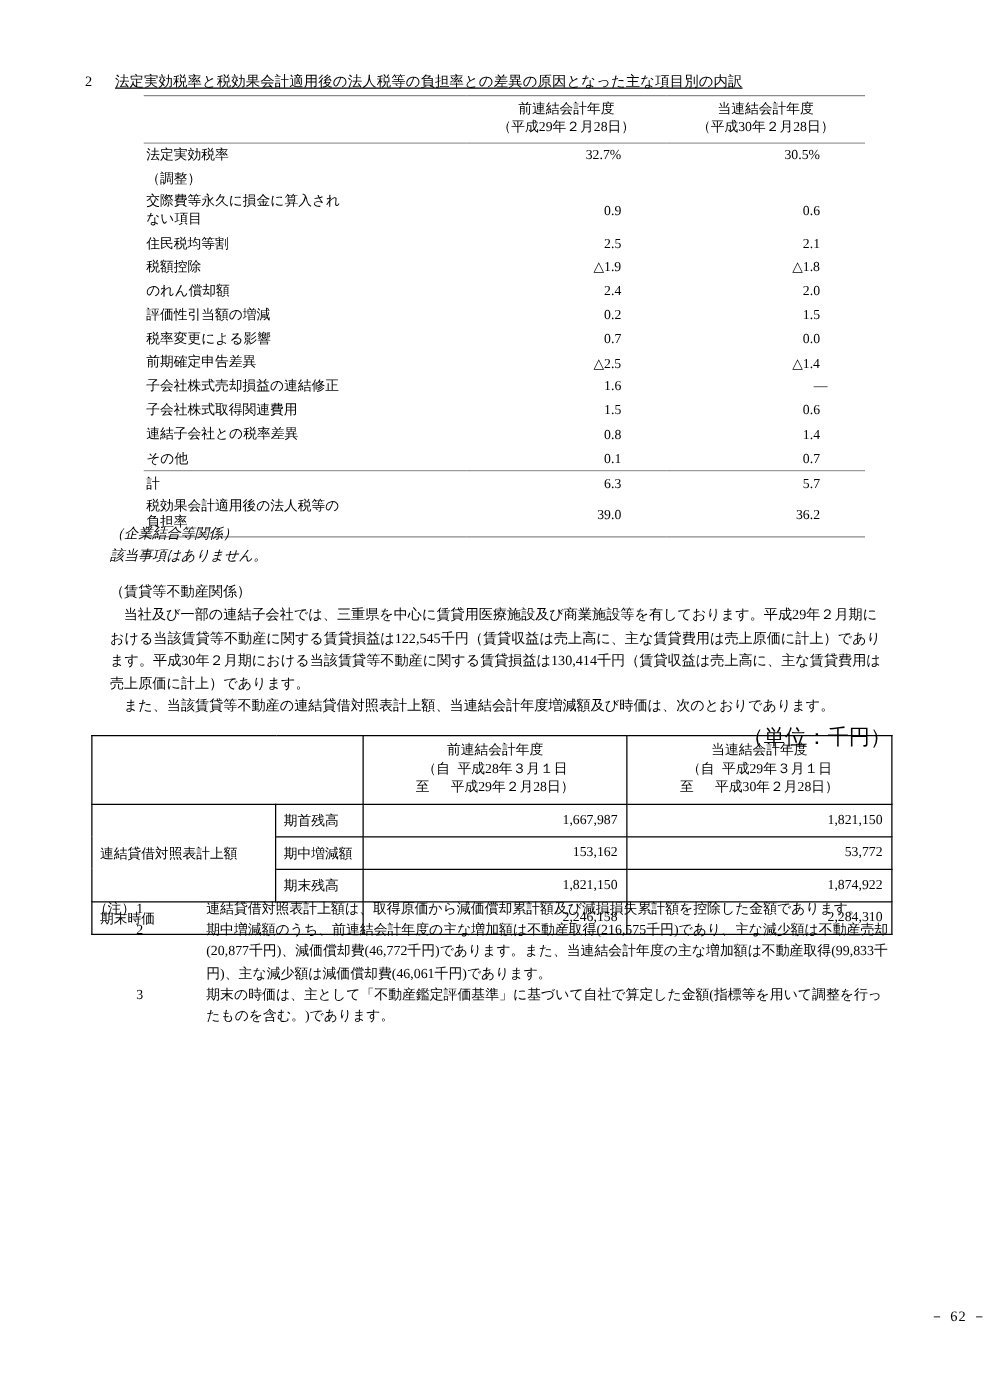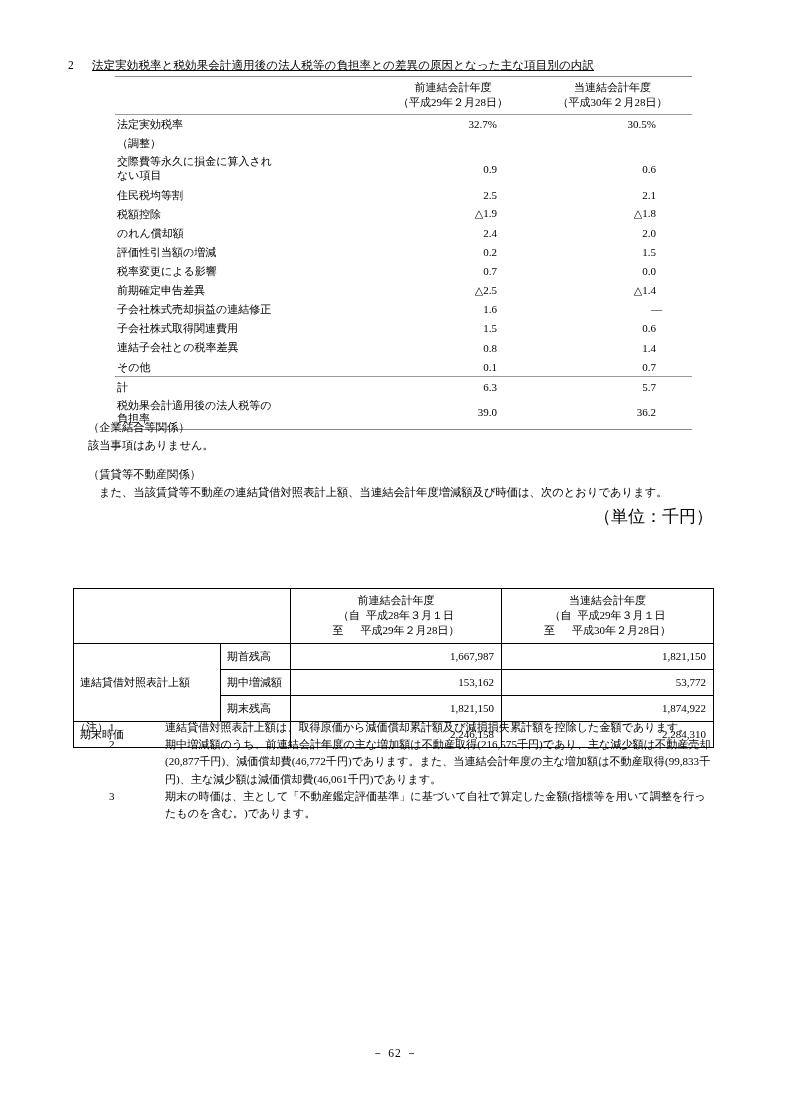--- a/index.html
+++ b/index.html
@@ -175,21 +175,21 @@
     flex: 1 1 auto;
     margin-left: 32px;
   }
 
   
   .pagenum {
     position: absolute;
     left: 0;
     top: 1046px;
     width: 790px;
-    text-align: center;
+    text-align: right;
     font-size: 11.5px;
     letter-spacing: 1px;
   }
 </style>
 </head>
 <body>
 
 <div id="page">
 
   <div class="sec-head">
@@ -321,27 +321,28 @@
               <div>税効果会計適用後の法人税等の</div>
               <div>負担率</div>
             </td>
             <td class="val rule-bot">39.0</td>
             <td class="val rule-bot">36.2</td>
           </tr>
         </tbody>
     </table>
   </div>
 
-  <div class="para-block" style="top:418px;">
+  <div class="para-block" style="top:418px;font-style:italic;">
     <p>（企業結合等関係）</p>
     <p>該当事項はありません。</p>
   </div>
 
   <div class="para-block" style="top:465px;font-family:Liberation Serif, serif;">
     <p>（賃貸等不動産関係）</p>
+    <p class="indent">当社及び一部の連結子会社では、三重県を中心に賃貸用医療施設及び商業施設等を有しております。平成29年２月期における当該賃貸等不動産に関する賃貸損益は122,545千円（賃貸収益は売上高に、主な賃貸費用は売上原価に計上）であります。平成30年２月期における当該賃貸等不動産に関する賃貸損益は130,414千円（賃貸収益は売上高に、主な賃貸費用は売上原価に計上）であります。</p>
     <p class="indent">また、当該賃貸等不動産の連結貸借対照表計上額、当連結会計年度増減額及び時価は、次のとおりであります。</p>
     <div class="unit-line">（単位：千円）</div>
   </div>
 
   <div class="t2-wrap">
     <table class="t2">
       <colgroup>
         <col class="c-a">
           <col class="c-b">
           <col class="c-c">

